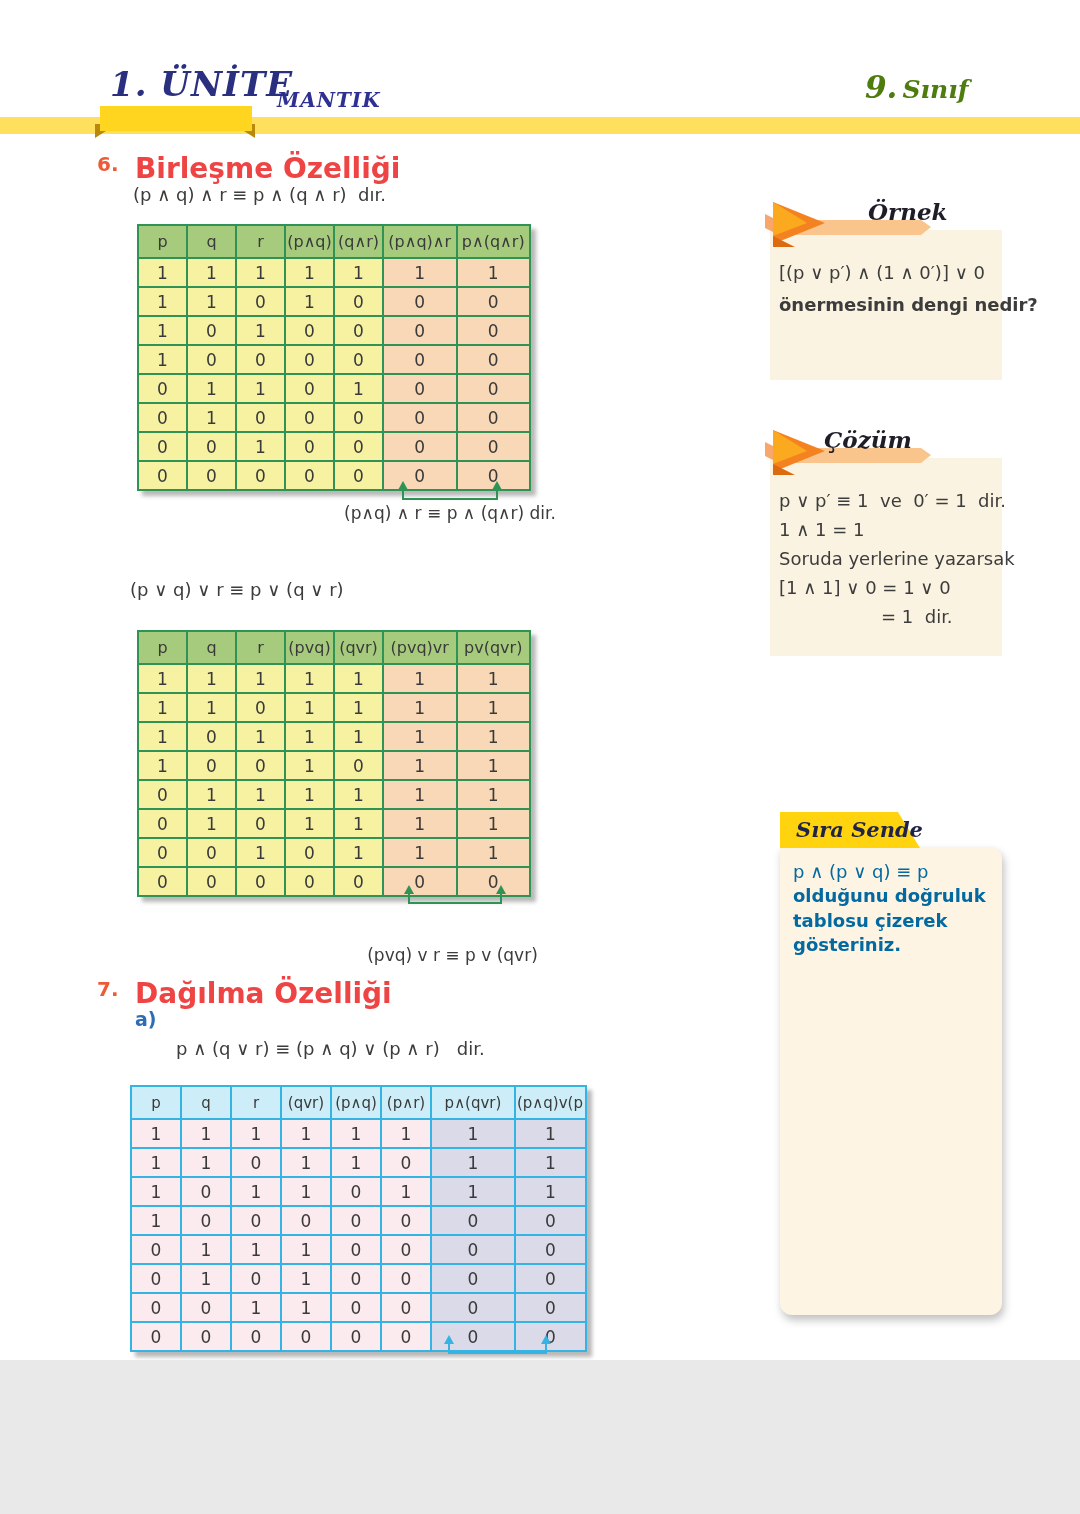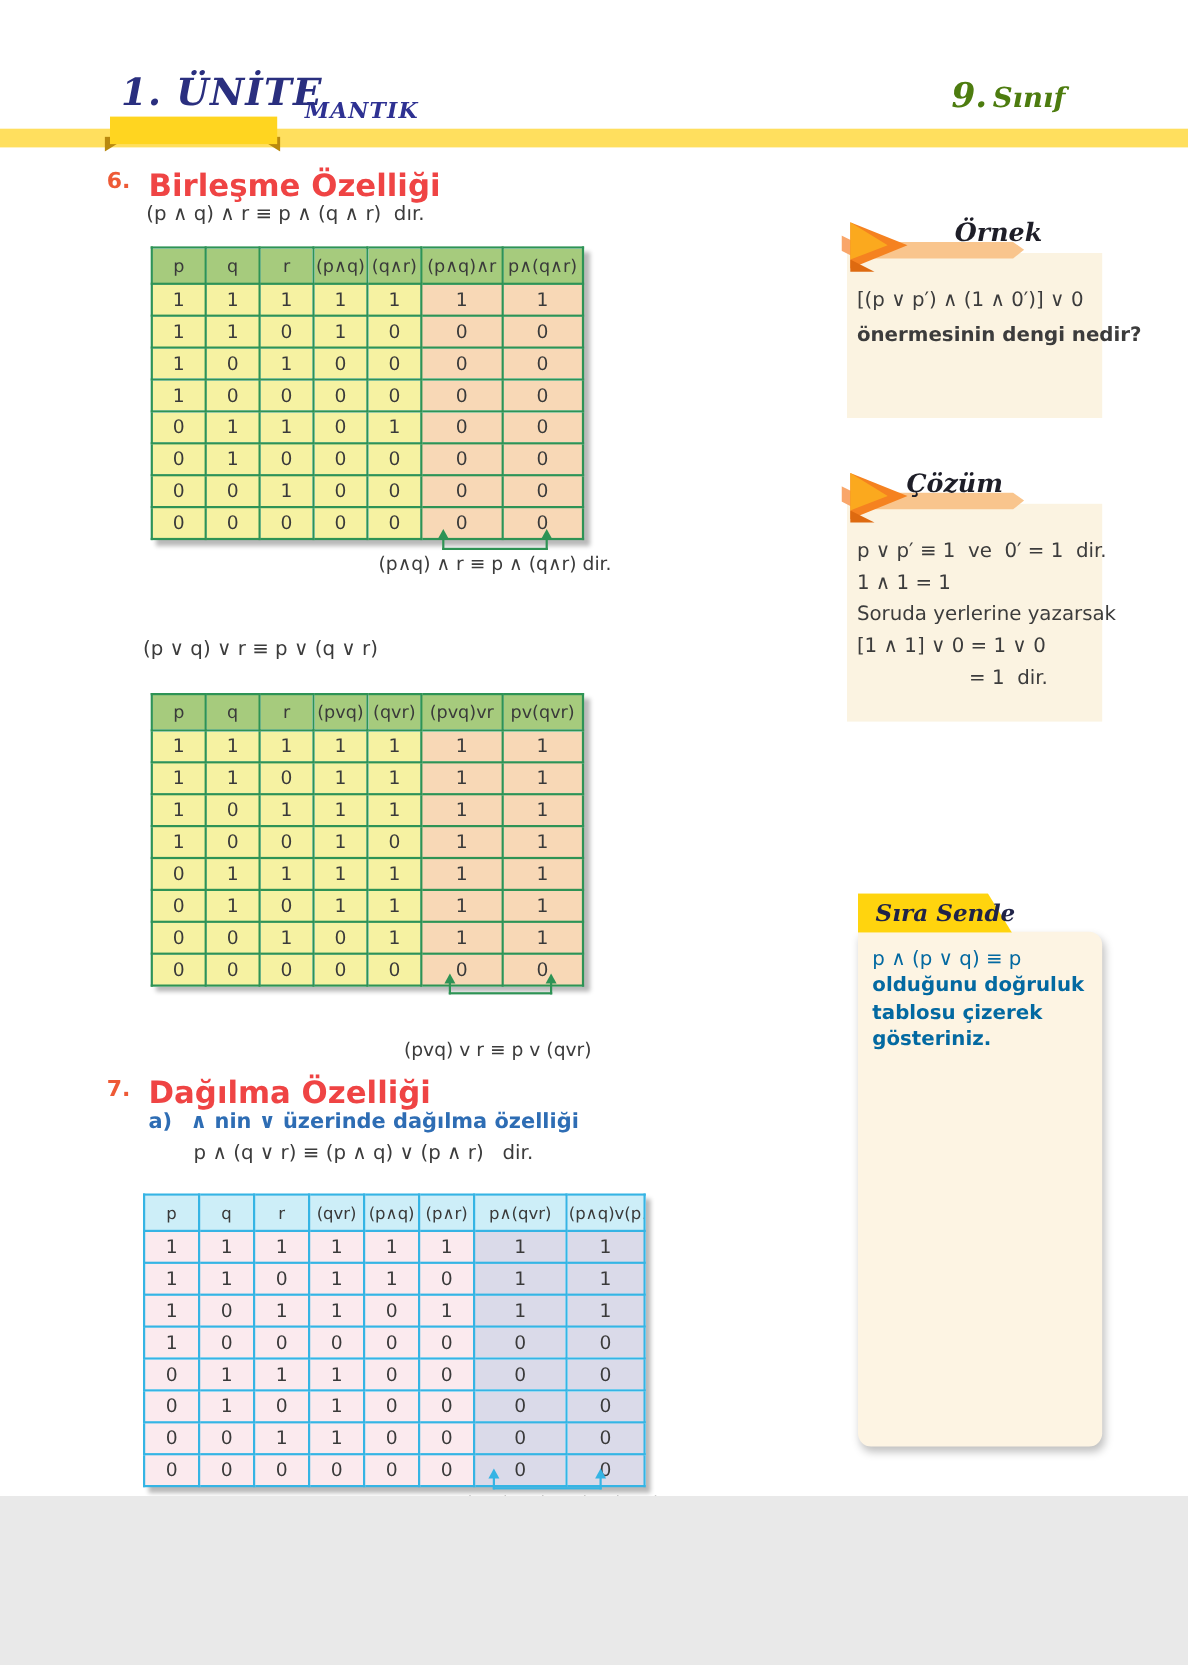--- a/index.html
+++ b/index.html
@@ -283,21 +283,20 @@
     </div>
   <div class="bracket br-g" style="left:408px;top:888px;width:90px;">
     <span class="ah l"></span>
     <span class="ah r"></span>
   </div>
   <div class="abs caption" style="left:345px;top:907px;width:215px;margin-top:38px;">(pvq) v r ≡ p v (qvr)</div>
 
   <div class="abs sec-num" style="left:97px;top:977px;">7.</div>
   <div class="abs sec-title" style="left:135px;top:977px;">Dağılma Özelliği</div>
   <div class="abs sub-blue" style="left:135px;top:1008px;">a)</div>
-  <div class="abs sub-blue" style="left:173px;top:1008px;">∧ nin ∨ üzerinde dağılma özelliği</div>
   <div class="abs formula" style="left:176px;top:1038px;">p ∧ (q ∨ r) ≡ (p ∧ q) ∨ (p ∧ r)   dir.</div>
 
   <div class="abs tblwrap" style="left:130px;top:1085px;">
       <table class="t-blue">
         <thead>
           <tr>
             <th>p</th>
             <th>q</th>
             <th>r</th>
             <th>(qvr)</th>

